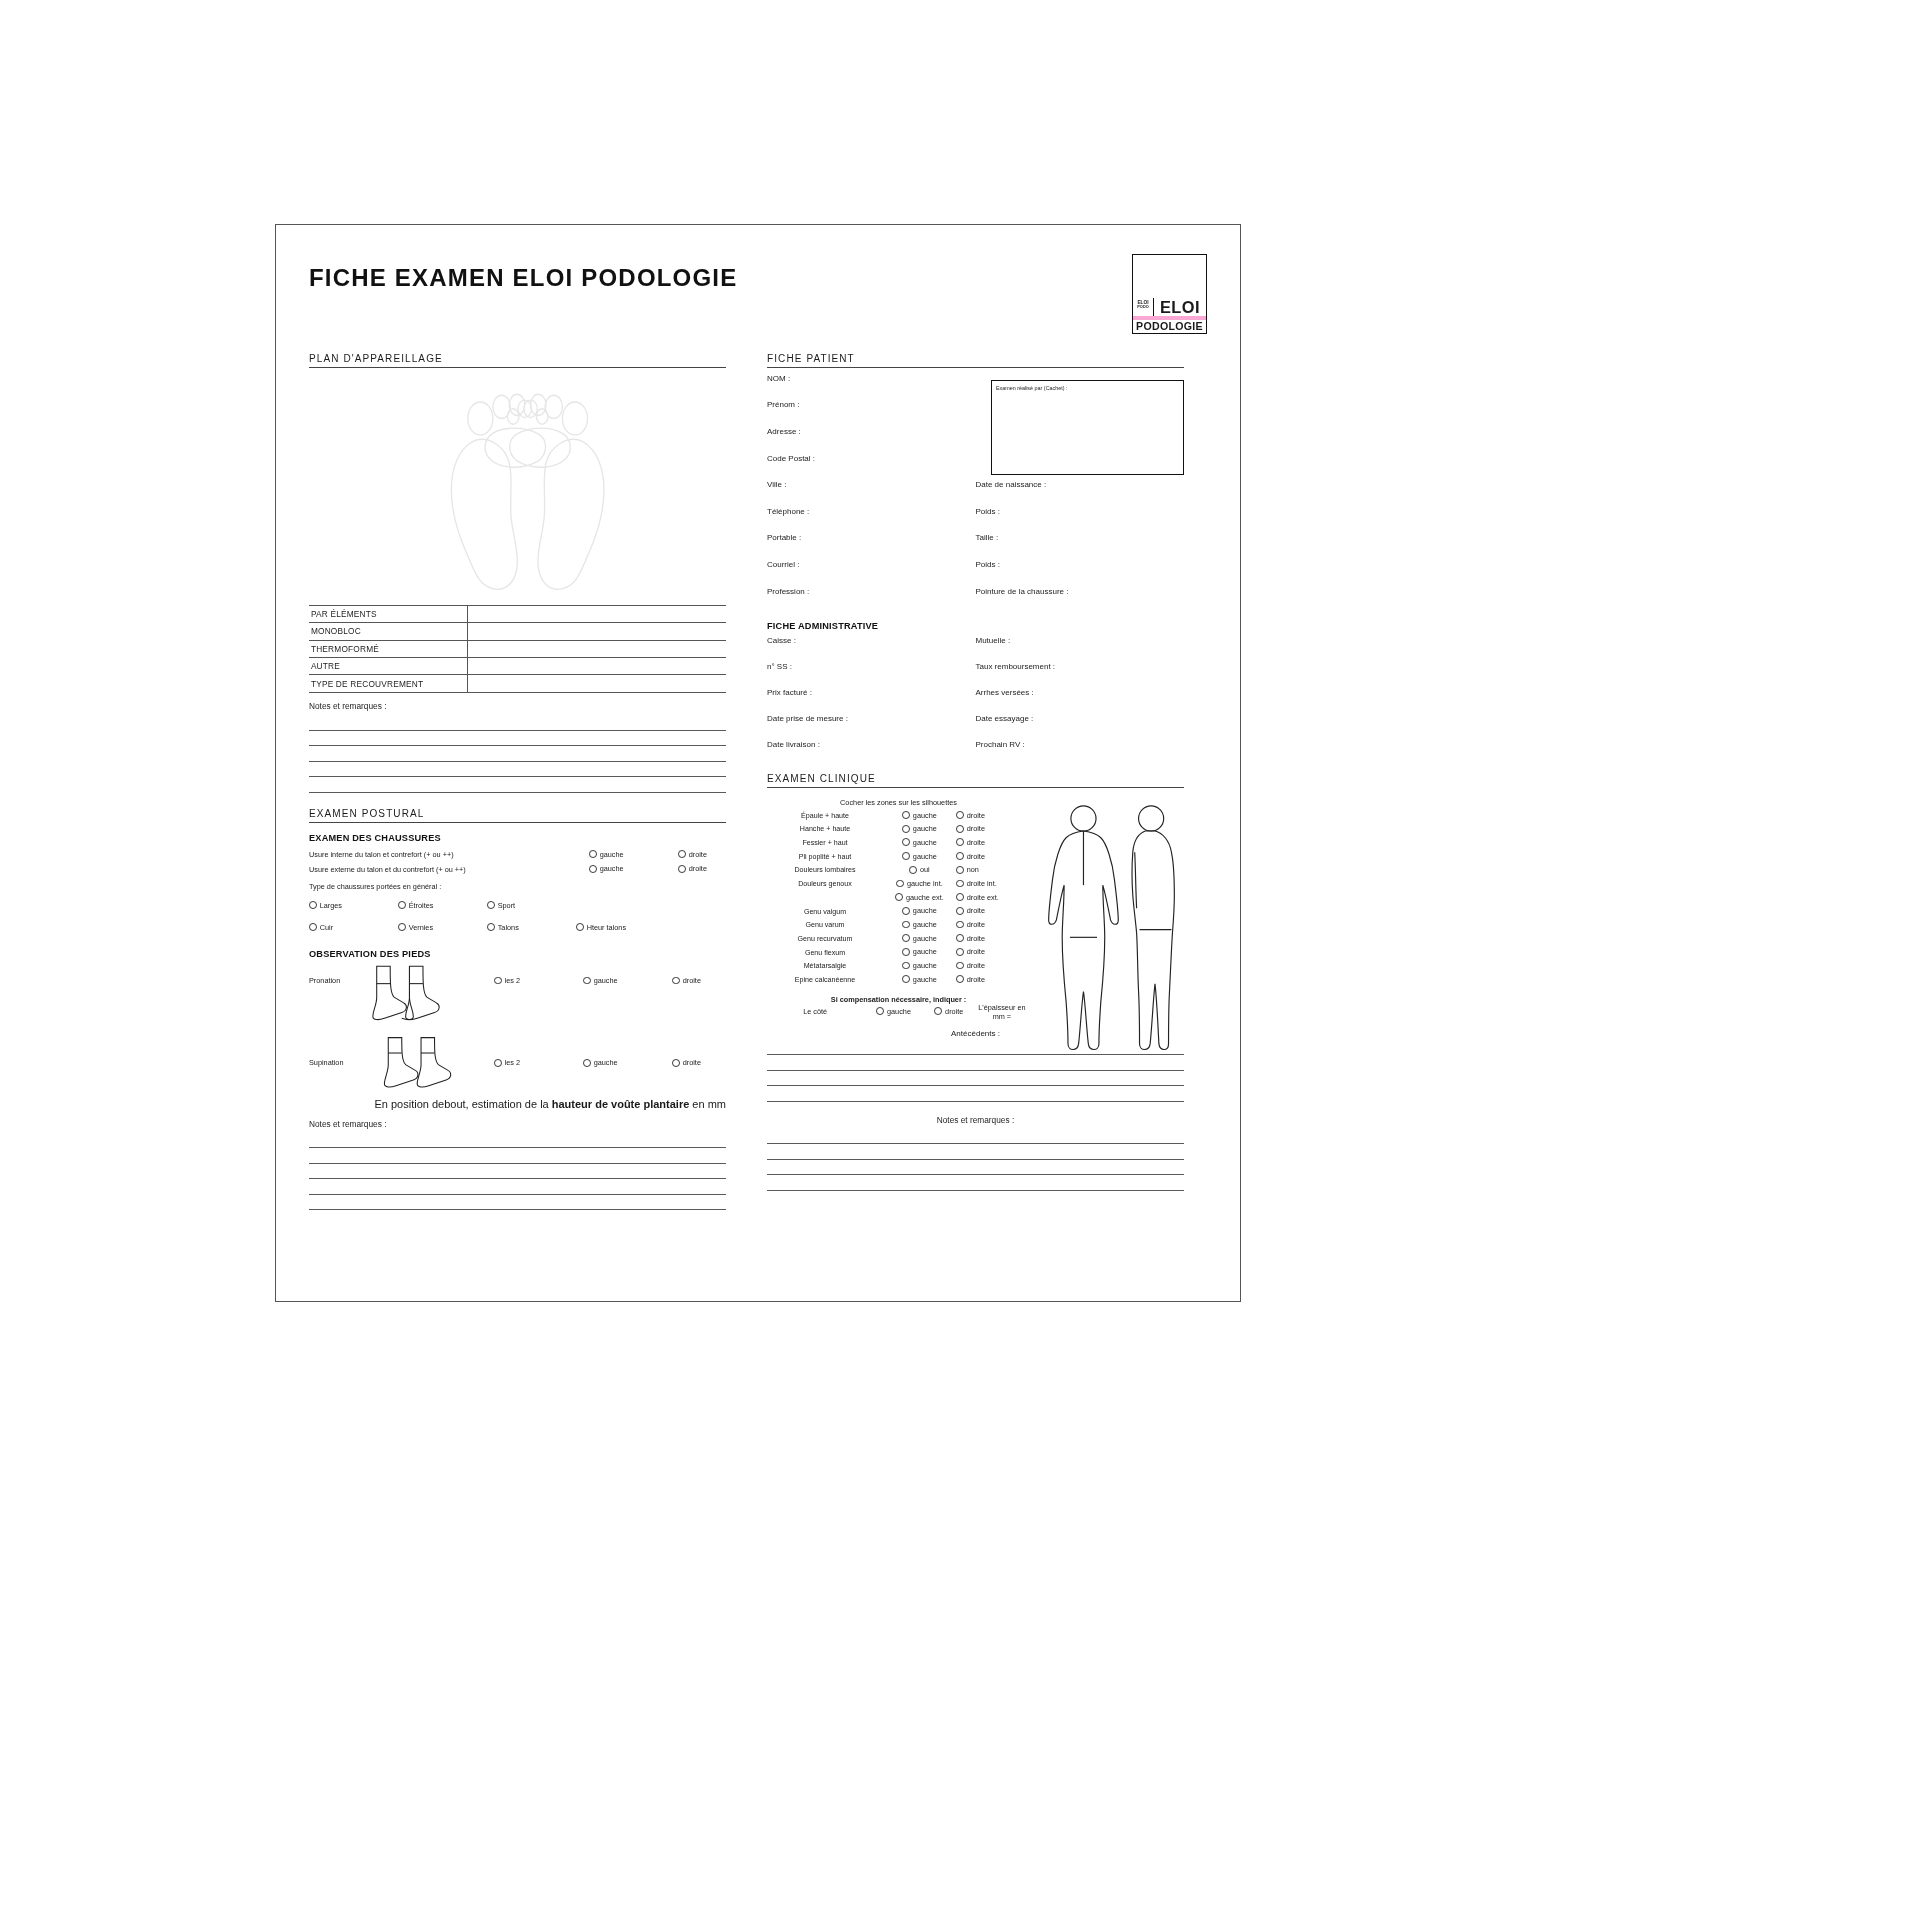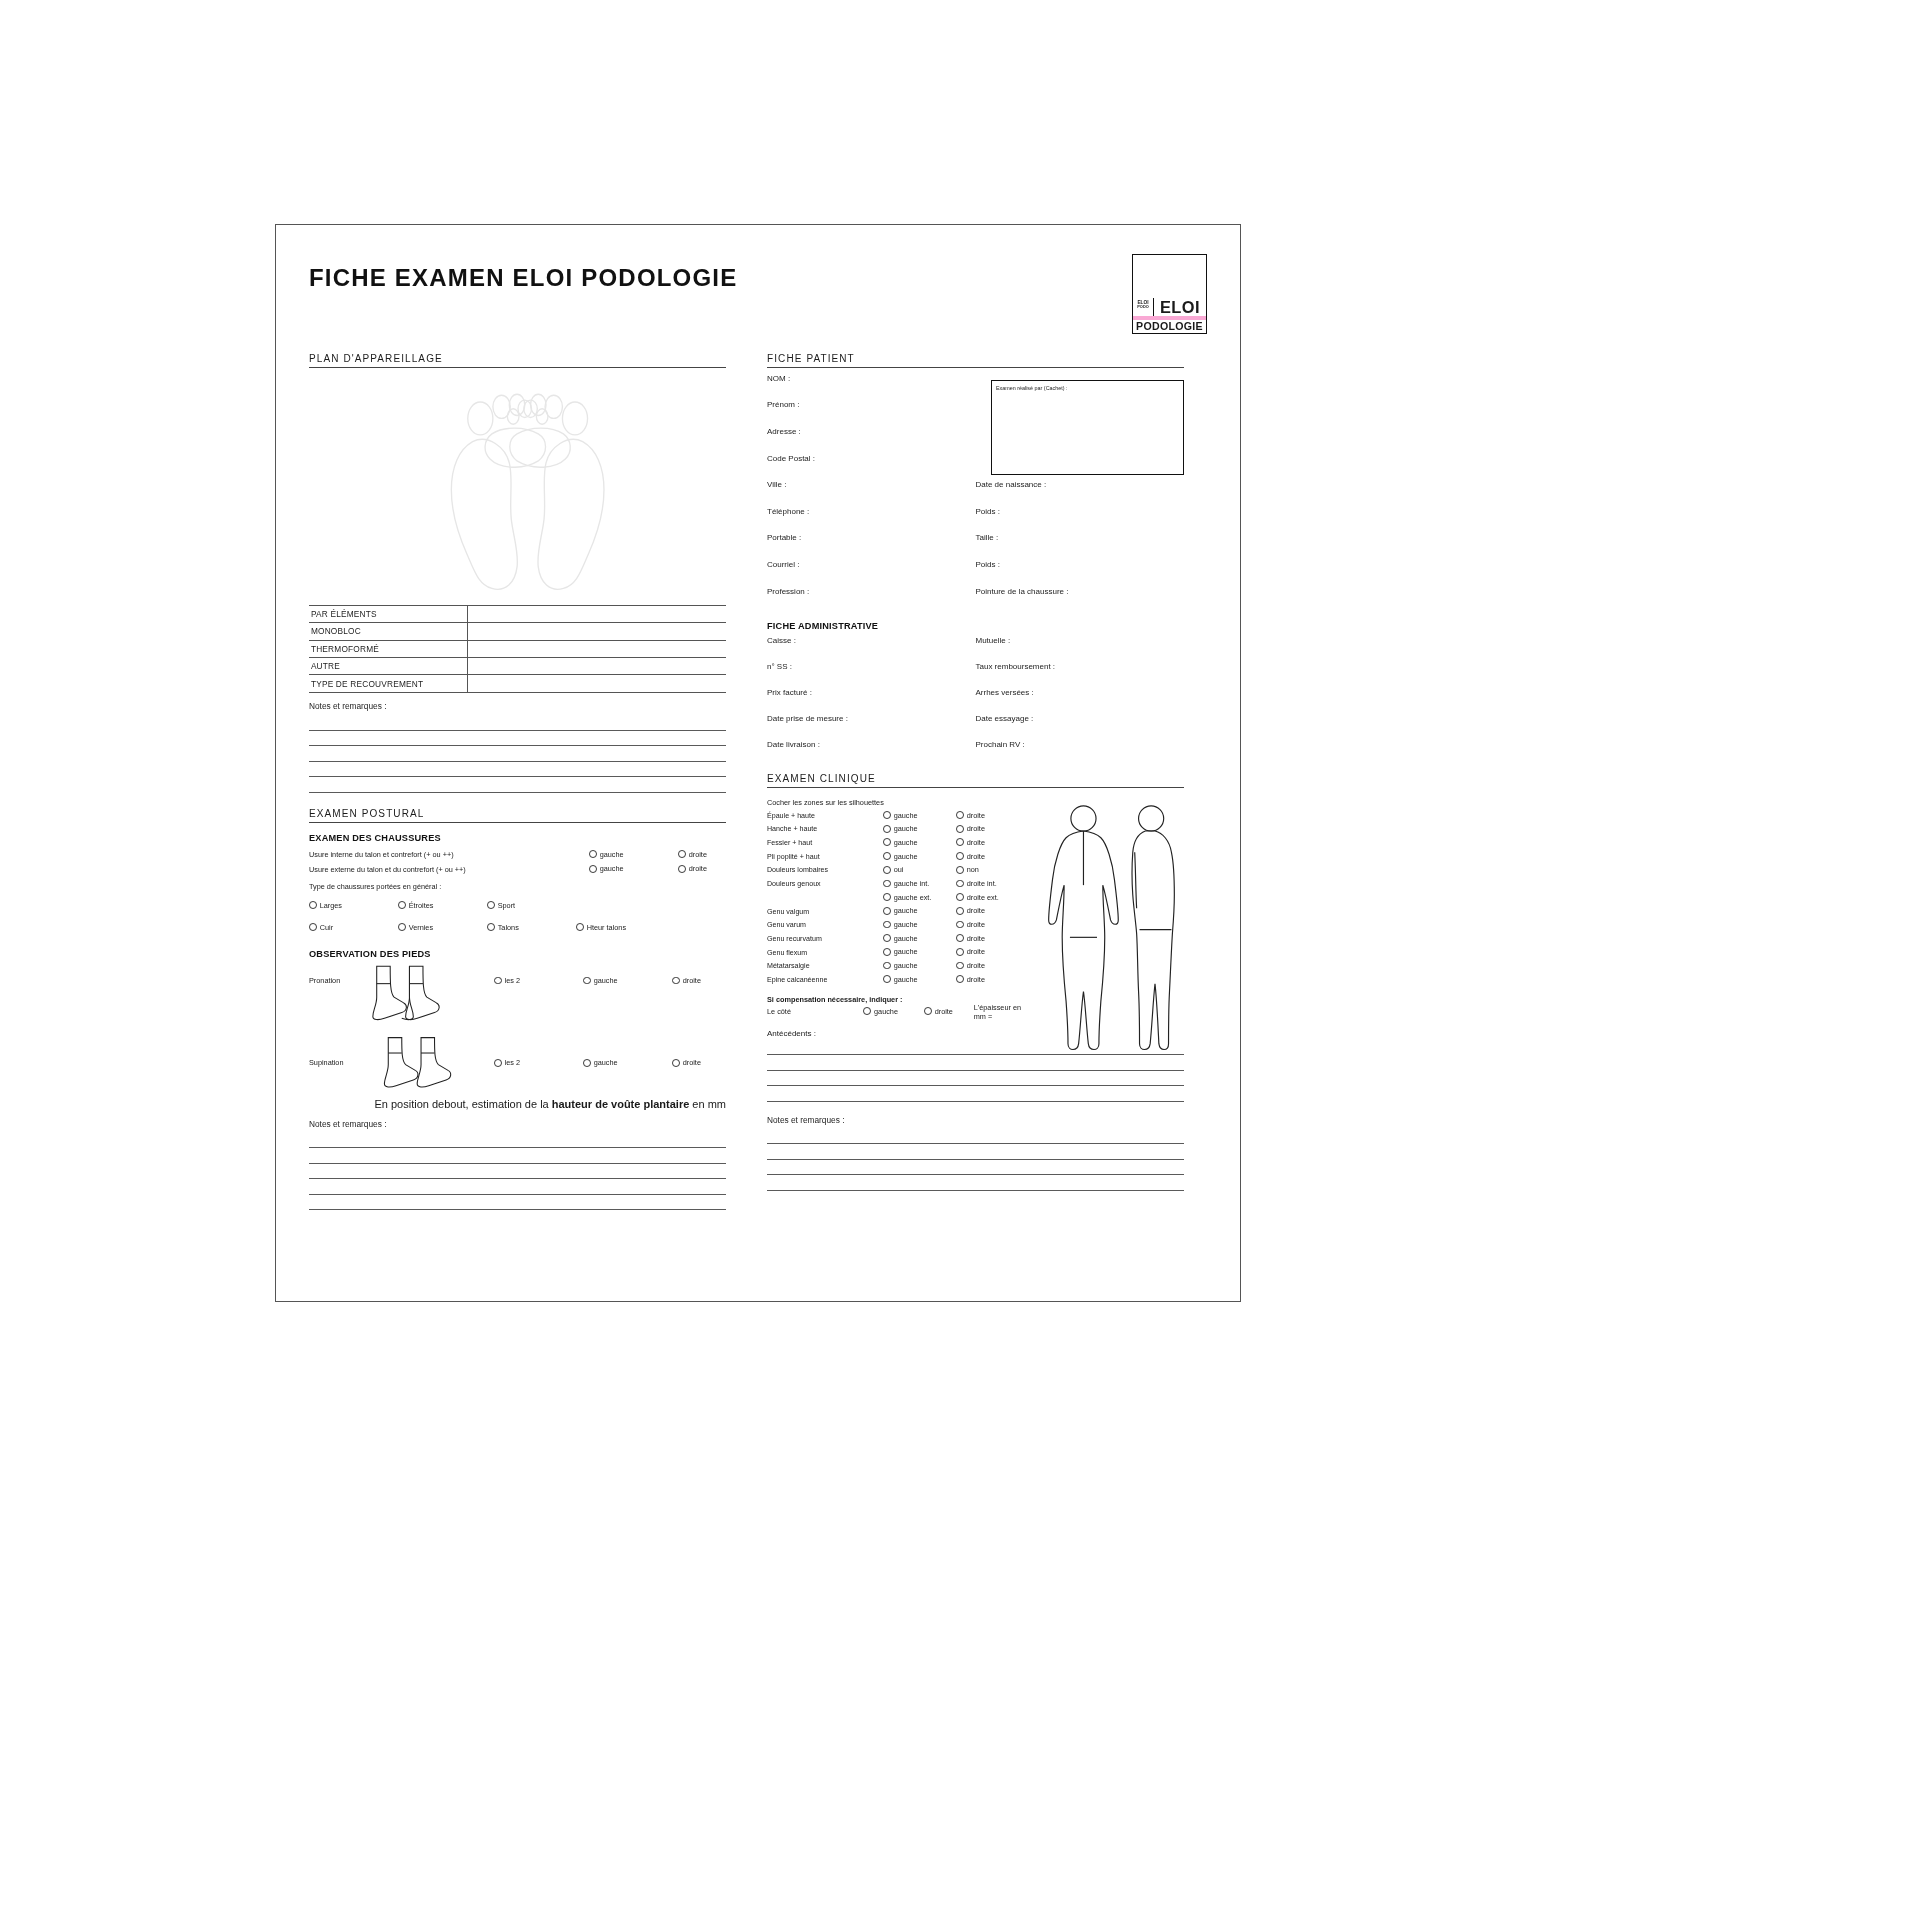--- a/index.html
+++ b/index.html
@@ -219,21 +219,21 @@
   .cachet span {
     font-size: 5.4px;
     display: block;
     padding: 3.9px 0 0 3.9px;
     color: #222;
   }
   .admin-grid { display: flex; margin-top: 3.9px; }
   .admin-row { font-size: 8px; height: 26px; color: #1d1d1d; }
 
   
-  .ec-wrap { position: relative; margin-top: 9.7px; }
+  .ec-wrap { position: relative; margin-top: 9.7px; text-align: center; }
   .ec-note { font-size: 7.3px; margin-bottom: 1.9px; }
   .ec-table { width: 263px; }
   .ec-row {
     display: flex;
     align-items: center;
     font-size: 7.1px;
     height: 13.7px;
   }
   .ec-row .nm { width: 116px; }
   .ec-row .o1 { width: 73px; }

